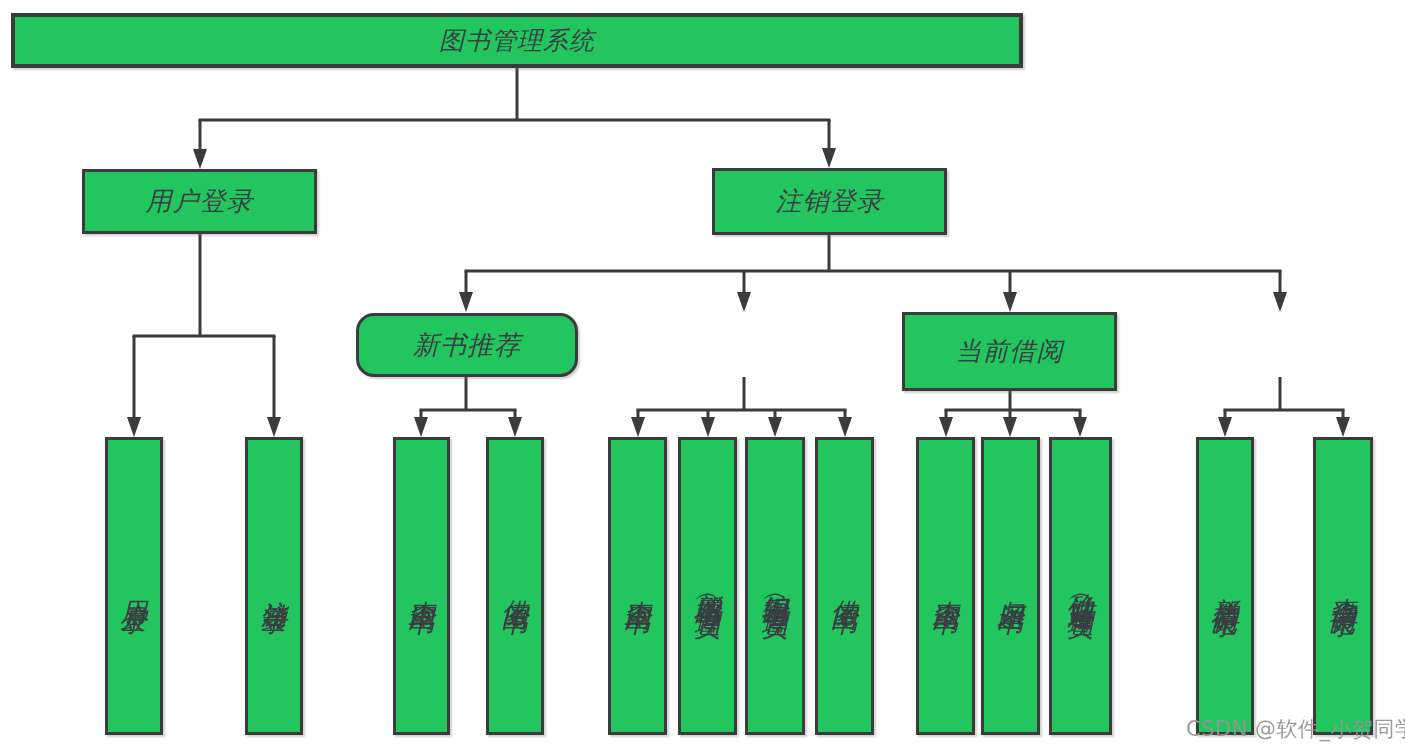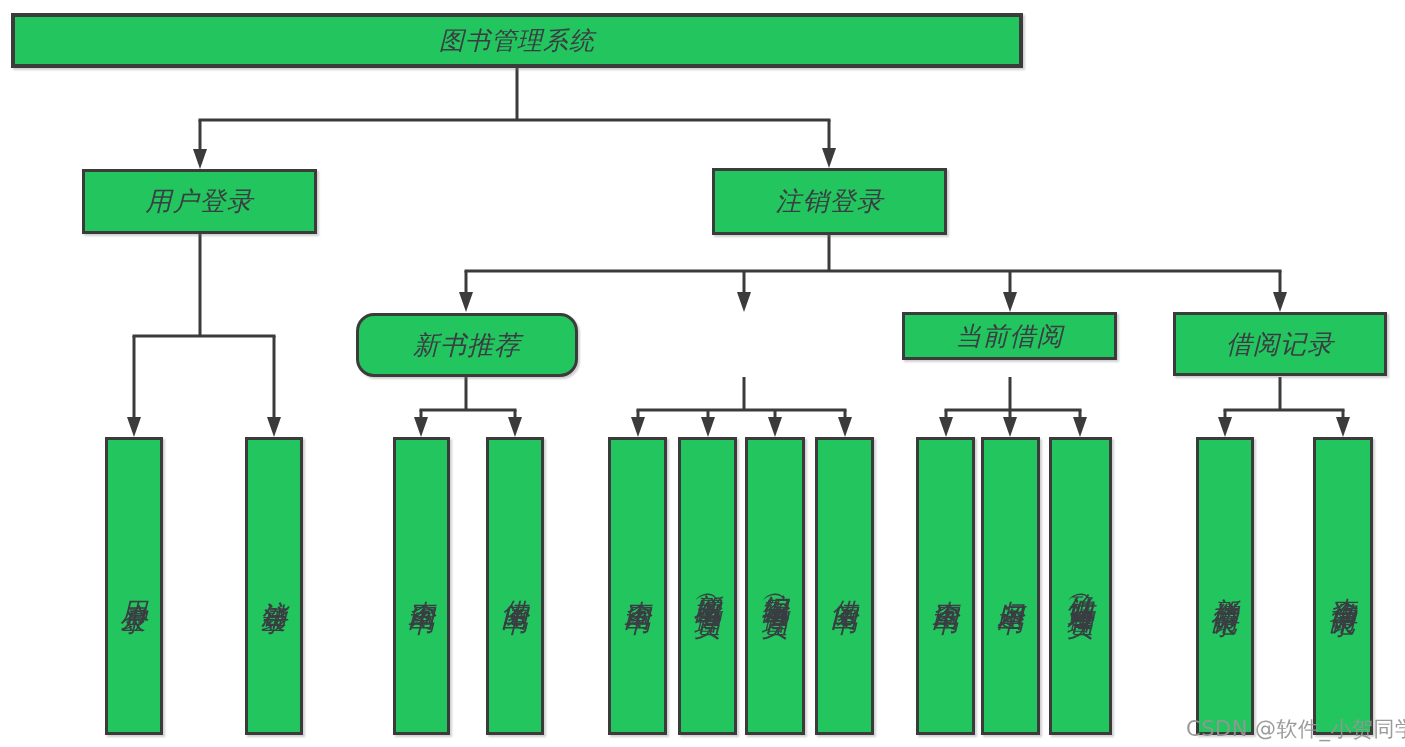--- a/index.html
+++ b/index.html
@@ -117,22 +117,21 @@
       <polygon points="1336,417 1350,417 1343,437"></polygon>
     </g>
   </svg>
 
   <div class="node hbox root-box" style="left:11px; top:13px; width:1012px; height:55px;">图书管理系统</div>
 
   <div class="node hbox" style="left:82px; top:169px; width:235px; height:65px;">用户登录</div>
   <div class="node hbox" style="left:712px; top:168px; width:235px; height:67px;">注销登录</div>
 
   <div class="node hbox" style="left:356px; top:313px; width:222px; height:64px;border-radius:18px;">新书推荐</div>
-  <div class="node hbox" style="left:902px; top:312px; width:215px; height:48px;">当前借阅</div>
-  <div class="node hbox" style="left:1173px; top:312px; width:214px; height:64px;">借阅记录</div>
+  <div class="node hbox" style="left:902px; top:312px; width:215px; height:79px;">当前借阅</div>
 
   <div class="node vbox" style="left:105px; top:437px; width:58px; height:298px;">用户登录</div>
   <div class="node vbox" style="left:245px; top:437px; width:58px; height:298px;">注销登录</div>
 
   <div class="node vbox" style="left:393px; top:437px; width:57px; height:298px;">查询图书</div>
   <div class="node vbox" style="left:486px; top:437px; width:58px; height:298px;">借阅图书</div>
 
   <div class="node vbox" style="left:608px; top:437px; width:59px; height:298px;">查询图书</div>
   <div class="node vbox" style="left:678px; top:437px; width:59px; height:298px;">新增图书（管理员）</div>
   <div class="node vbox" style="left:745px; top:437px; width:60px; height:298px;">编辑图书（管理员）</div>

